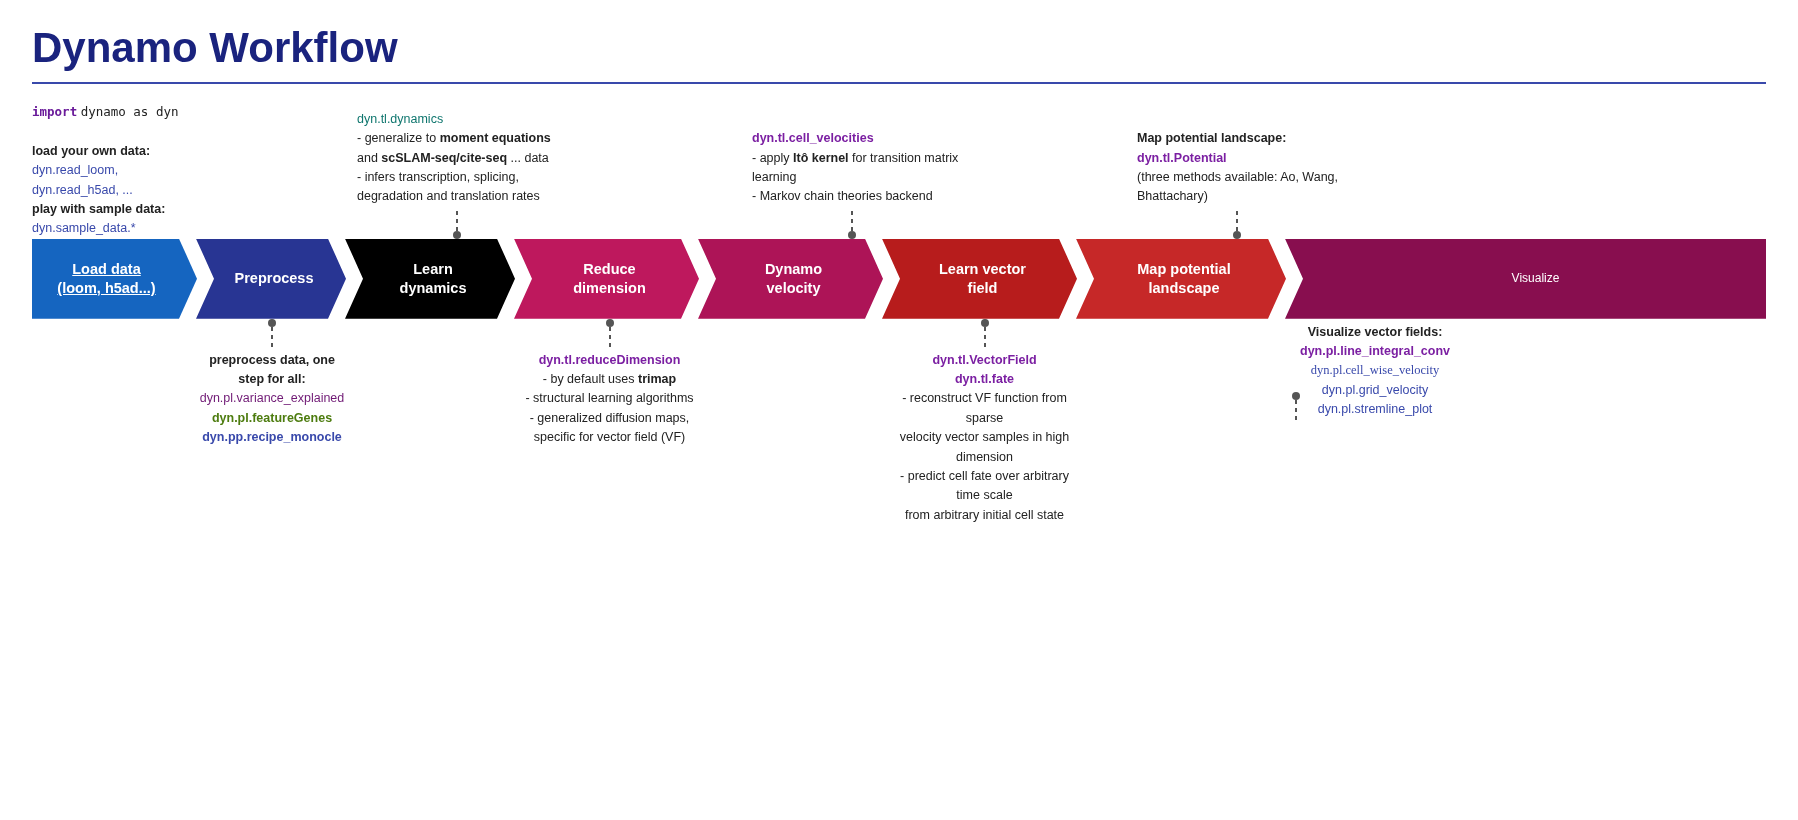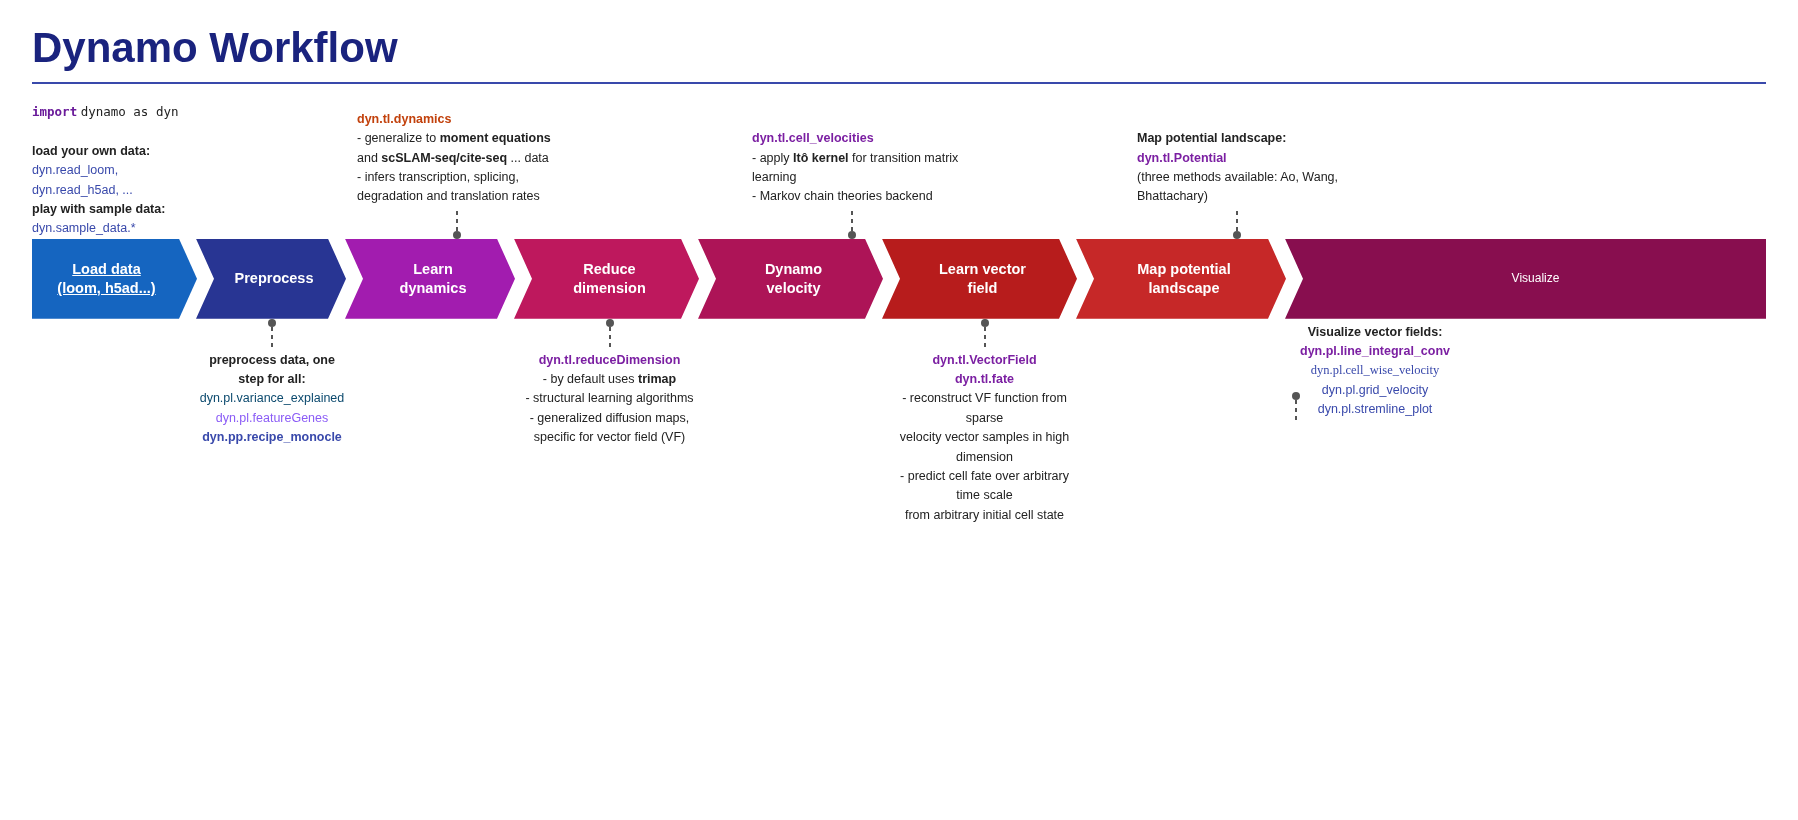--- a/index.html
+++ b/index.html
@@ -79,21 +79,21 @@
         <span style="color:#3949ab;">dyn.read_h5ad, ...</span><br>
         <span style="font-weight:bold;">play with sample data:</span><br>
         <span style="color:#3949ab;">dyn.sample_data.*</span>
       </div>
     </div>
 
     <div style="width:150px; flex-shrink:0;"></div>
 
     <div style="width:220px; flex-shrink:0; text-align:center;">
       <div style="font-size:12.5px; line-height:1.55; text-align:left; padding-left:10px;">
-        <span style="color:#c2410c;font-weight:bold;">dyn.tl.dynamics</span><br>
+        <span style="color:#0f766e;font-weight:normal;">dyn.tl.dynamics</span><br>
         <span>- generalize to <strong>moment equations</strong></span><br>
         <span>and <strong>scSLAM-seq/cite-seq</strong> ... data</span><br>
         <span>- infers transcription, splicing,</span><br>
         <span>degradation and translation rates</span>
       </div>
       <div style="display:flex;flex-direction:column;align-items:center;height:28px;margin-top:4px;">
         <div style="width:2px;flex:1;background:repeating-linear-gradient(to bottom,#555 0,#555 4px,transparent 4px,transparent 8px);"></div>
         <div style="width:8px;height:8px;border-radius:50%;background:#555;"></div>
       </div>
     </div>
@@ -135,21 +135,21 @@
 
     <div class="arrow-item" style="background:#1565c0;width:165px;clip-path:polygon(0 0,calc(100% - 18px) 0,100% 50%,calc(100% - 18px) 100%,0 100%);padding-left:14px;padding-right:30px;flex-shrink:0;">
       <span style="white-space:pre-line;font-size:14.5px;font-weight:700;">Load data
 (loom, h5ad...)</span>
     </div>
 
     <div class="arrow-item" style="background:#283593;width:150px;clip-path:polygon(0 0,calc(100% - 18px) 0,100% 50%,calc(100% - 18px) 100%,0 100%,18px 50%);padding:0 30px 0 36px;flex-shrink:0;margin-left:-1px;">
       <span style="font-size:14.5px;font-weight:700;">Preprocess</span>
     </div>
 
-    <div class="arrow-item" style="background:#a21caf;width:170px;clip-path:polygon(0 0,calc(100% - 18px) 0,100% 50%,calc(100% - 18px) 100%,0 100%,18px 50%);padding:0 30px 0 36px;flex-shrink:0;margin-left:-1px;">
+    <div class="arrow-item" style="background:#000000;width:170px;clip-path:polygon(0 0,calc(100% - 18px) 0,100% 50%,calc(100% - 18px) 100%,0 100%,18px 50%);padding:0 30px 0 36px;flex-shrink:0;margin-left:-1px;">
       <span style="white-space:pre-line;font-size:14.5px;font-weight:700;">Learn
 dynamics</span>
     </div>
 
     <div class="arrow-item" style="background:#be185d;width:185px;clip-path:polygon(0 0,calc(100% - 18px) 0,100% 50%,calc(100% - 18px) 100%,0 100%,18px 50%);padding:0 30px 0 36px;flex-shrink:0;margin-left:-1px;">
       <span style="white-space:pre-line;font-size:14.5px;font-weight:700;">Reduce
 dimension</span>
     </div>
 
     <div class="arrow-item" style="background:#ad1457;width:185px;clip-path:polygon(0 0,calc(100% - 18px) 0,100% 50%,calc(100% - 18px) 100%,0 100%,18px 50%);padding:0 30px 0 36px;flex-shrink:0;margin-left:-1px;">
@@ -176,22 +176,22 @@
 
     <div style="width:165px; flex-shrink:0;"></div>
 
     <div style="width:150px; flex-shrink:0; display:flex; flex-direction:column; align-items:center;">
       <div style="display:flex;flex-direction:column;align-items:center;height:28px;">
         <div style="width:8px;height:8px;border-radius:50%;background:#555;"></div>
         <div style="width:2px;flex:1;background:repeating-linear-gradient(to bottom,#555 0,#555 4px,transparent 4px,transparent 8px);"></div>
       </div>
       <div style="font-size:12.5px;line-height:1.55;text-align:center;margin-top:4px;">
         <strong>preprocess data, one step for all:</strong><br>
-        <span style="color:#0c4a6e;">dyn.pl.variance_explained</span><br>
-        <span style="color:#8b5cf6;">dyn.pl.featureGenes</span><br>
+        <span style="color:#701a75;">dyn.pl.variance_explained</span><br>
+        <span style="color:#4d7c0f;font-weight:bold;">dyn.pl.featureGenes</span><br>
         <span style="color:#3949ab;font-weight:bold;">dyn.pp.recipe_monocle</span>
       </div>
     </div>
 
     <div style="width:170px; flex-shrink:0;"></div>
 
     <div style="width:185px; flex-shrink:0; display:flex; flex-direction:column; align-items:center;">
       <div style="display:flex;flex-direction:column;align-items:center;height:28px;">
         <div style="width:8px;height:8px;border-radius:50%;background:#555;"></div>
         <div style="width:2px;flex:1;background:repeating-linear-gradient(to bottom,#555 0,#555 4px,transparent 4px,transparent 8px);"></div>

